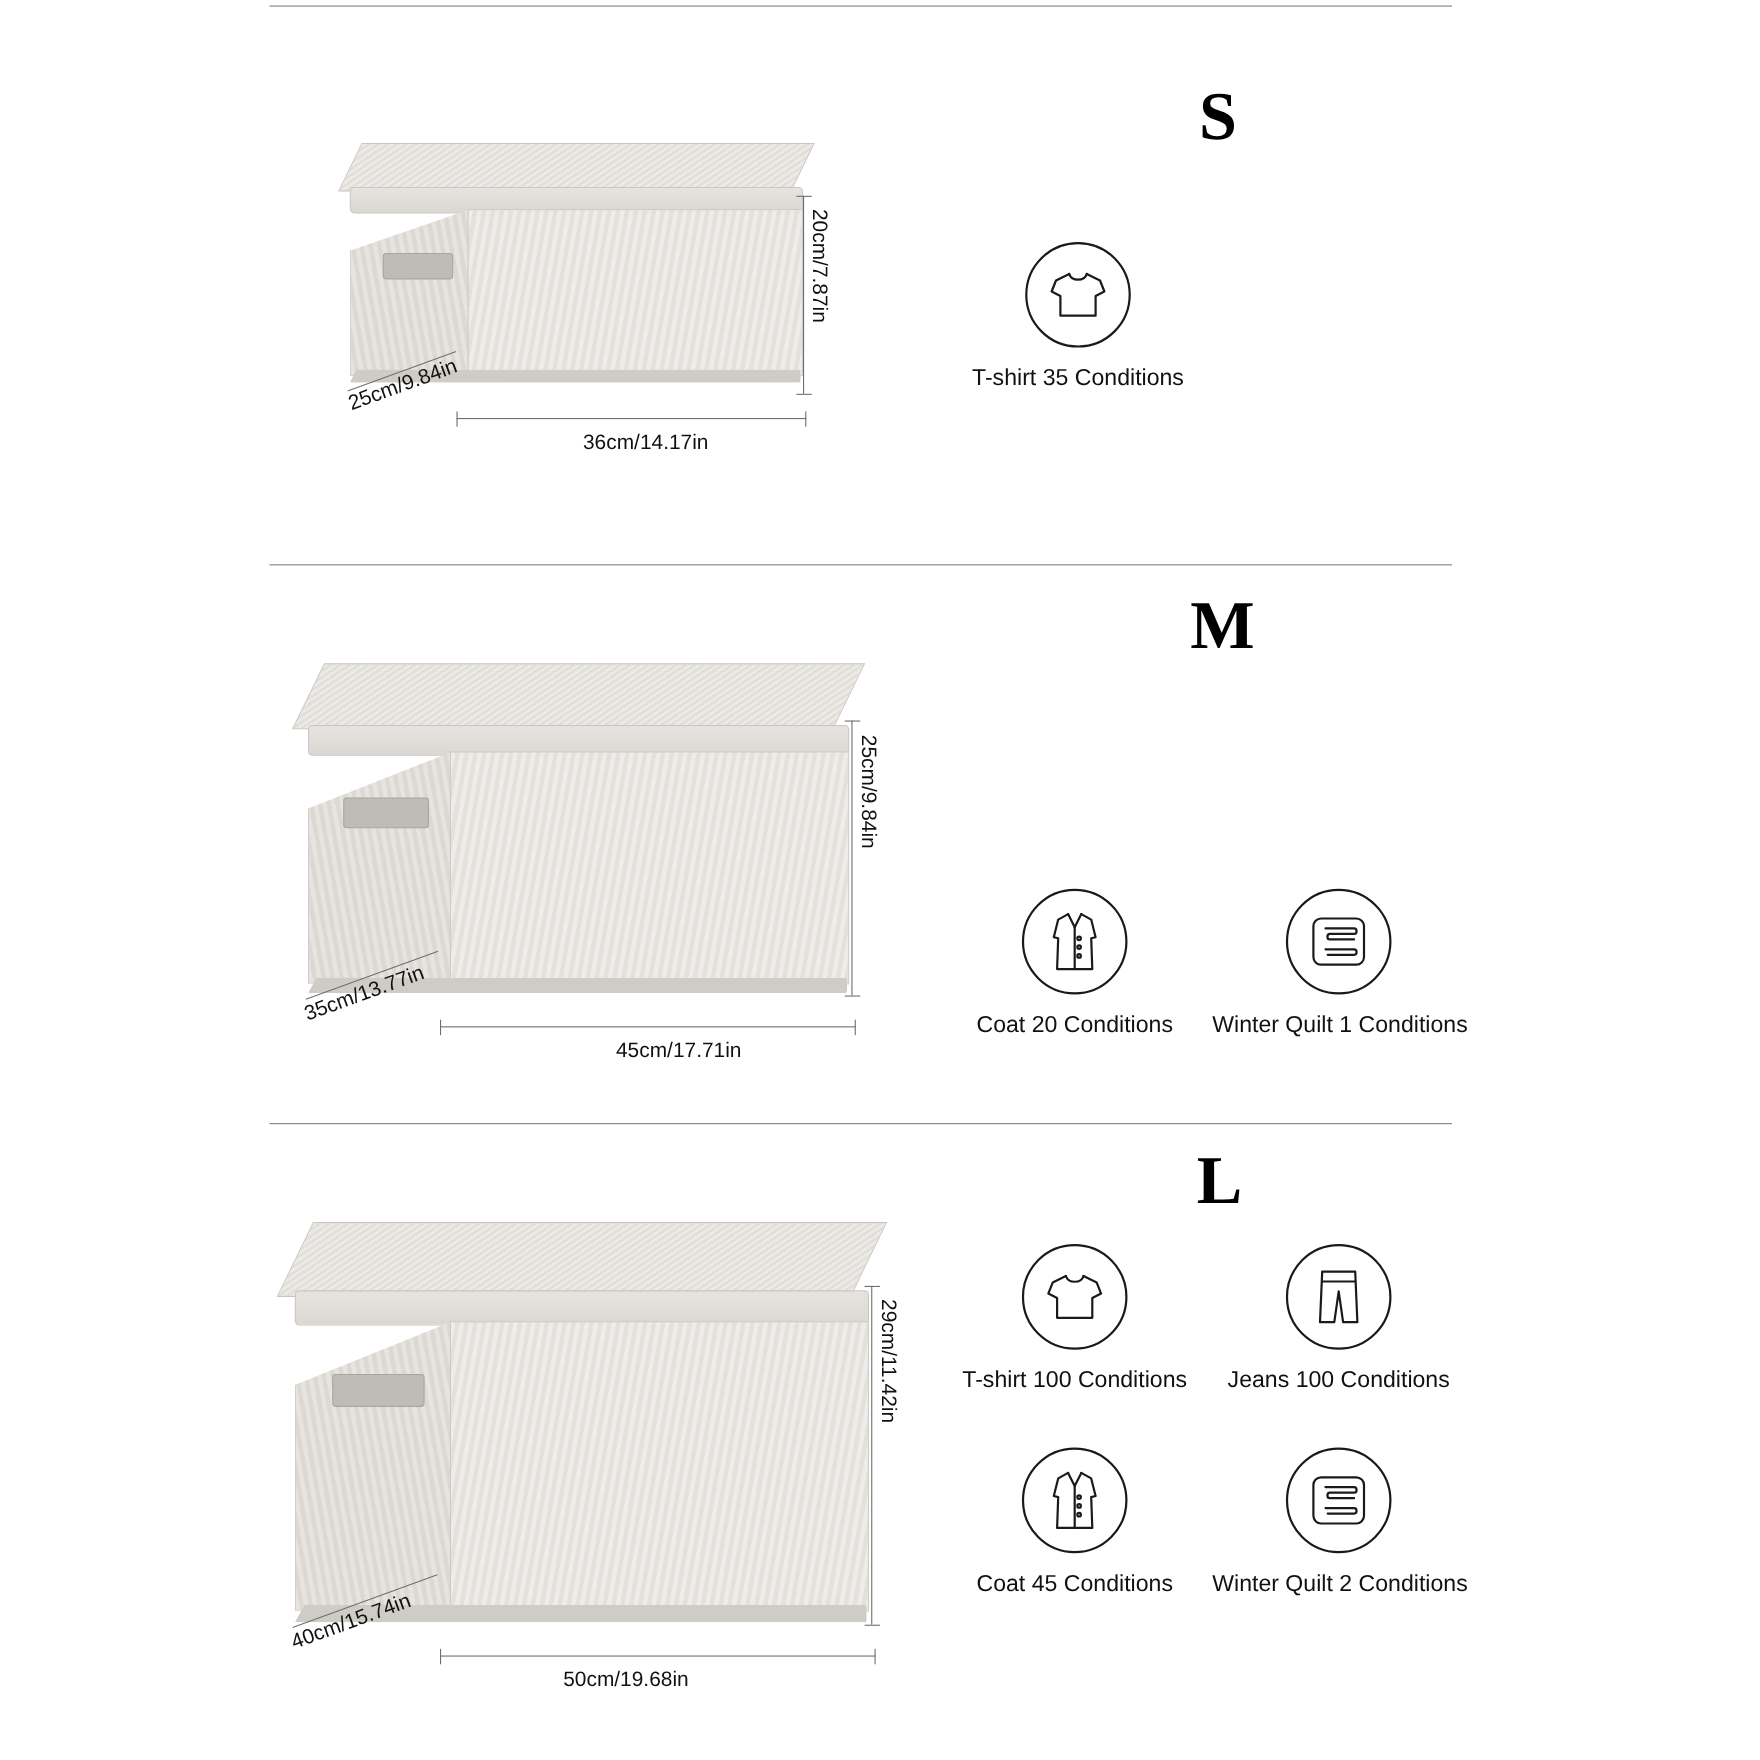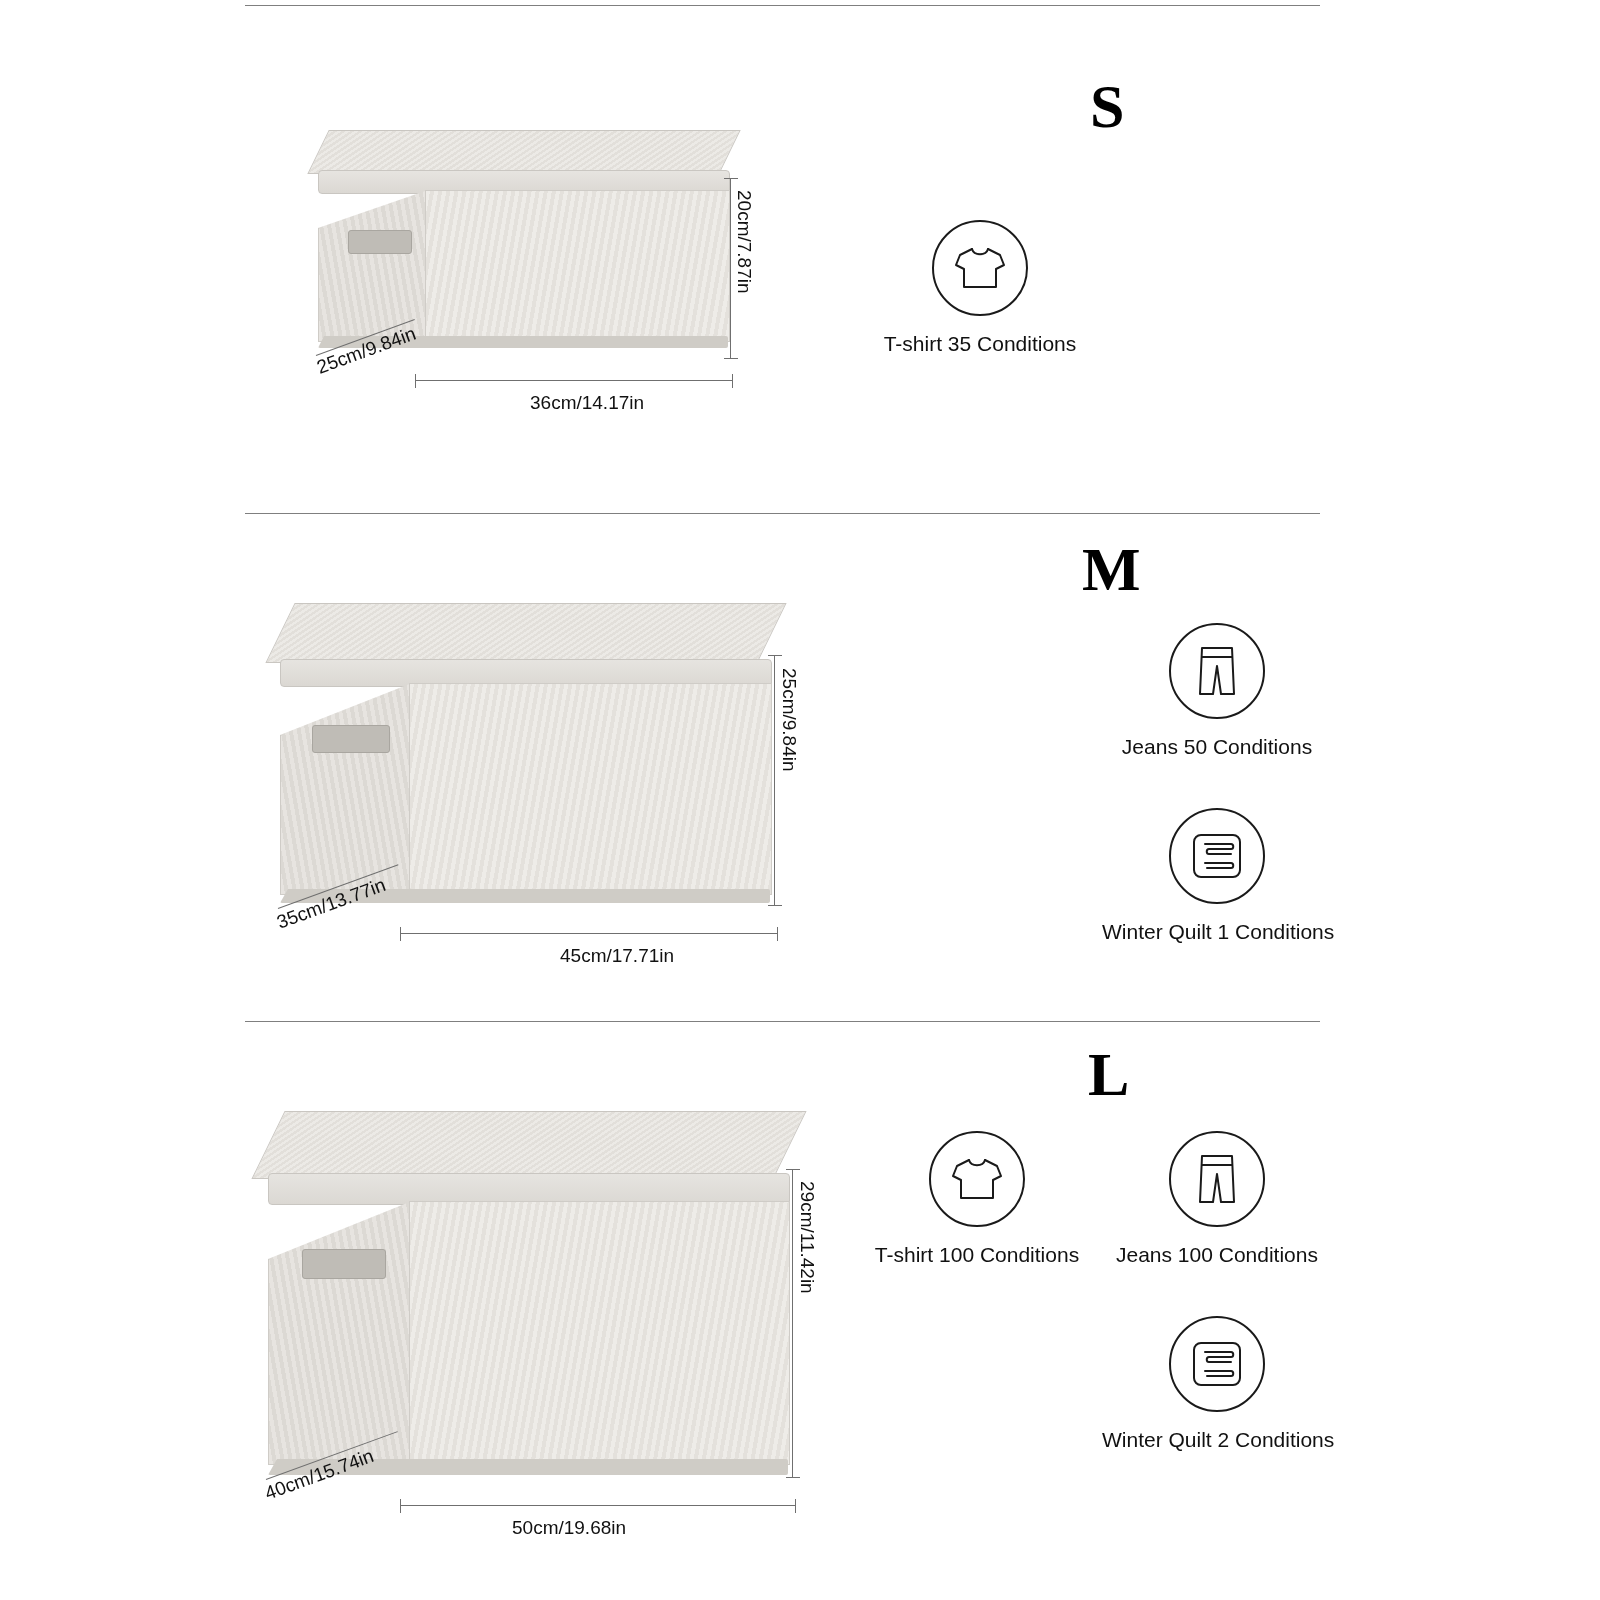--- a/index.html
+++ b/index.html
@@ -196,30 +196,34 @@
       <div class="dim-line" style="left:16px;top:305px;width:128px;height:1px;transform:rotate(-20deg);transform-origin:left center;"></div>
 
       <div class="dim-label vert" style="left:538px;top:65px;">25cm/9.84in</div>
       <div class="dim-label" style="left:250px;top:342px;margin-left:48px;">45cm/17.71in</div>
       <div class="dim-label" style="left:12px;top:310px;transform:rotate(-20deg);transform-origin:left top;">35cm/13.77in</div>
     </div>
 
     <div class="size-letter" style="left:1082px;top:25px;">M</div>
 
 
-    <div class="icon-cell" style="left:1102px;top:110px;">
-      <div class="icon-circle">
-        <svg width="46" height="54" viewBox="0 0 46 54" fill="none" stroke="#1a1a1a" stroke-width="2" stroke-linejoin="round" stroke-linecap="round">
-          <path d="M8 4 L38 4 L40 50 L27 50 L23 22 L19 50 L6 50 Z"></path>
-          <path d="M8 13 L38 13"></path>
-        </svg>
-      </div>
-      <div class="icon-caption">Jeans 50 Conditions</div>
-    </div>
-
+
+    <div class="icon-cell" style="left:862px;top:295px;">
+      <div class="icon-circle">
+        <svg width="48" height="58" viewBox="0 0 48 58" fill="none" stroke="#1a1a1a" stroke-width="2" stroke-linejoin="round" stroke-linecap="round">
+          <path d="M18 4 L9 9 L5 25 L9 26 L8 54 L40 54 L39 26 L43 25 L39 9 L30 4"></path>
+          <path d="M18 4 L24 16 L30 4"></path>
+          <path d="M24 16 L24 54"></path>
+          <circle cx="28" cy="26" r="1.6"></circle>
+          <circle cx="28" cy="34" r="1.6"></circle>
+          <circle cx="28" cy="42" r="1.6"></circle>
+        </svg>
+      </div>
+      <div class="icon-caption">Coat 20 Conditions</div>
+    </div>
 
     <div class="icon-cell" style="left:1102px;top:295px;">
       <div class="icon-circle">
         <svg width="52" height="48" viewBox="0 0 52 48" fill="none" stroke="#1a1a1a" stroke-width="2" stroke-linejoin="round" stroke-linecap="round">
           <rect x="3" y="3" width="46" height="42" rx="7"></rect>
           <path d="M14 12 L40 12 C43 12 43 17 40 17 L18 17 C15 17 15 22 18 22 L40 22"></path>
           <path d="M14 31 L40 31 C43 31 43 36 40 36 L16 36"></path>
         </svg>
       </div>
       <div class="icon-caption">Winter Quilt 1 Conditions</div>
@@ -266,20 +270,33 @@
     <div class="icon-cell" style="left:1102px;top:110px;">
       <div class="icon-circle">
         <svg width="46" height="54" viewBox="0 0 46 54" fill="none" stroke="#1a1a1a" stroke-width="2" stroke-linejoin="round" stroke-linecap="round">
           <path d="M8 4 L38 4 L40 50 L27 50 L23 22 L19 50 L6 50 Z"></path>
           <path d="M8 13 L38 13"></path>
         </svg>
       </div>
       <div class="icon-caption">Jeans 100 Conditions</div>
     </div>
 
+    <div class="icon-cell" style="left:862px;top:295px;">
+      <div class="icon-circle">
+        <svg width="48" height="58" viewBox="0 0 48 58" fill="none" stroke="#1a1a1a" stroke-width="2" stroke-linejoin="round" stroke-linecap="round">
+          <path d="M18 4 L9 9 L5 25 L9 26 L8 54 L40 54 L39 26 L43 25 L39 9 L30 4"></path>
+          <path d="M18 4 L24 16 L30 4"></path>
+          <path d="M24 16 L24 54"></path>
+          <circle cx="28" cy="26" r="1.6"></circle>
+          <circle cx="28" cy="34" r="1.6"></circle>
+          <circle cx="28" cy="42" r="1.6"></circle>
+        </svg>
+      </div>
+      <div class="icon-caption">Coat  45 Conditions</div>
+    </div>
 
     <div class="icon-cell" style="left:1102px;top:295px;">
       <div class="icon-circle">
         <svg width="52" height="48" viewBox="0 0 52 48" fill="none" stroke="#1a1a1a" stroke-width="2" stroke-linejoin="round" stroke-linecap="round">
           <rect x="3" y="3" width="46" height="42" rx="7"></rect>
           <path d="M14 12 L40 12 C43 12 43 17 40 17 L18 17 C15 17 15 22 18 22 L40 22"></path>
           <path d="M14 31 L40 31 C43 31 43 36 40 36 L16 36"></path>
         </svg>
       </div>
       <div class="icon-caption">Winter Quilt 2 Conditions</div>

